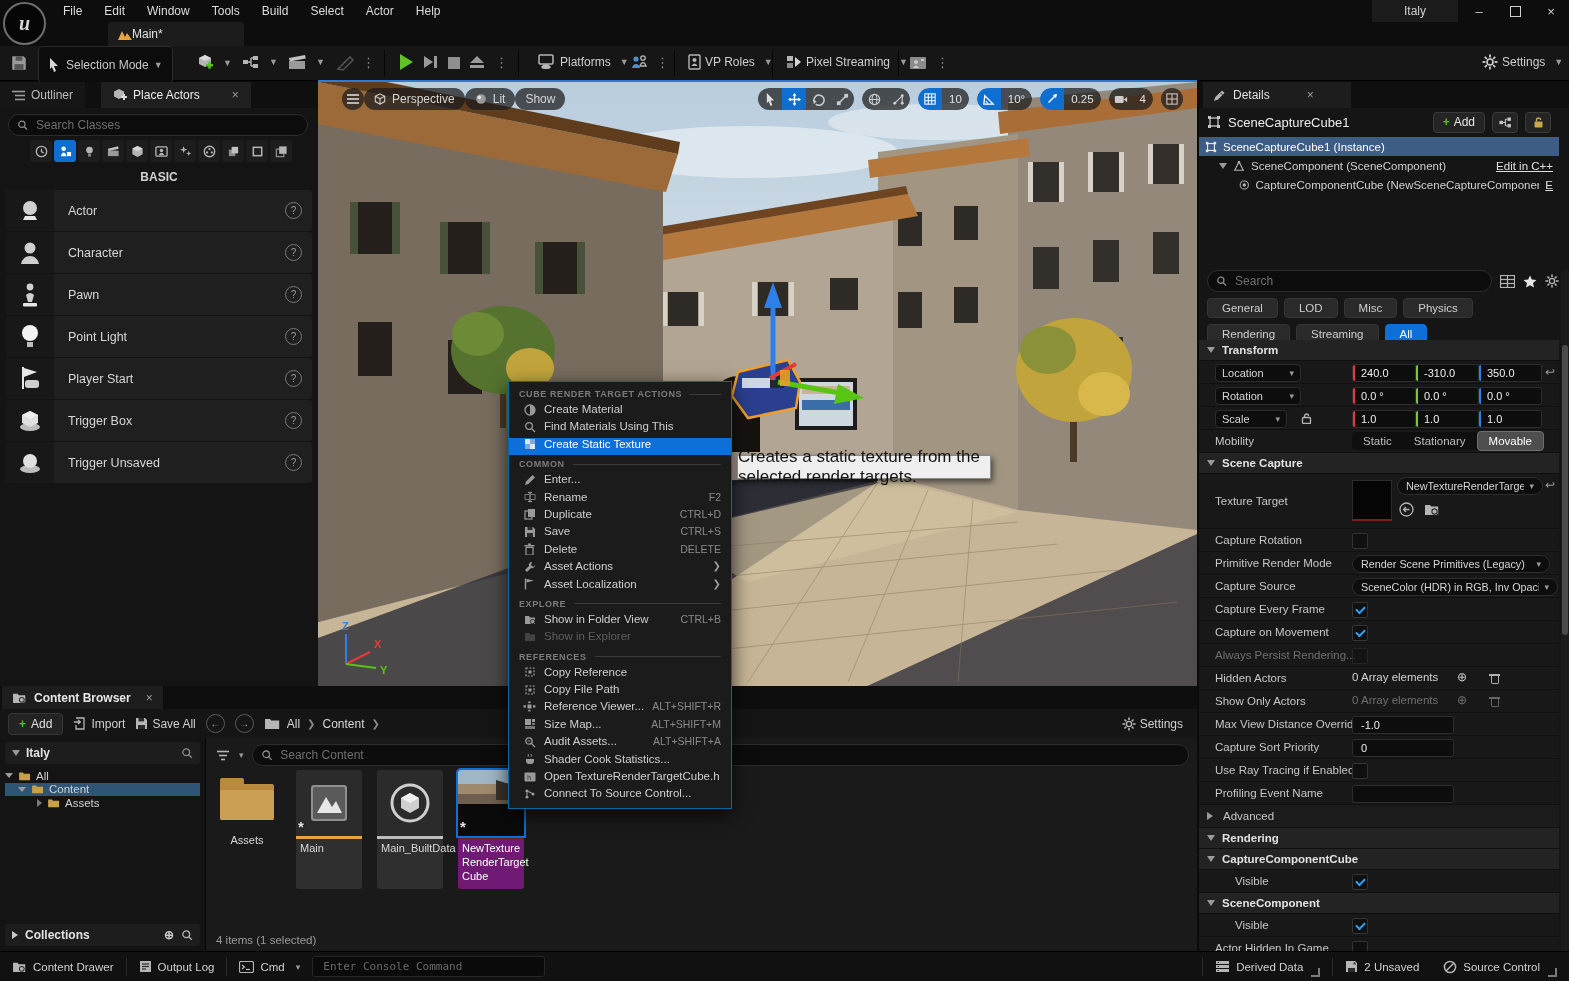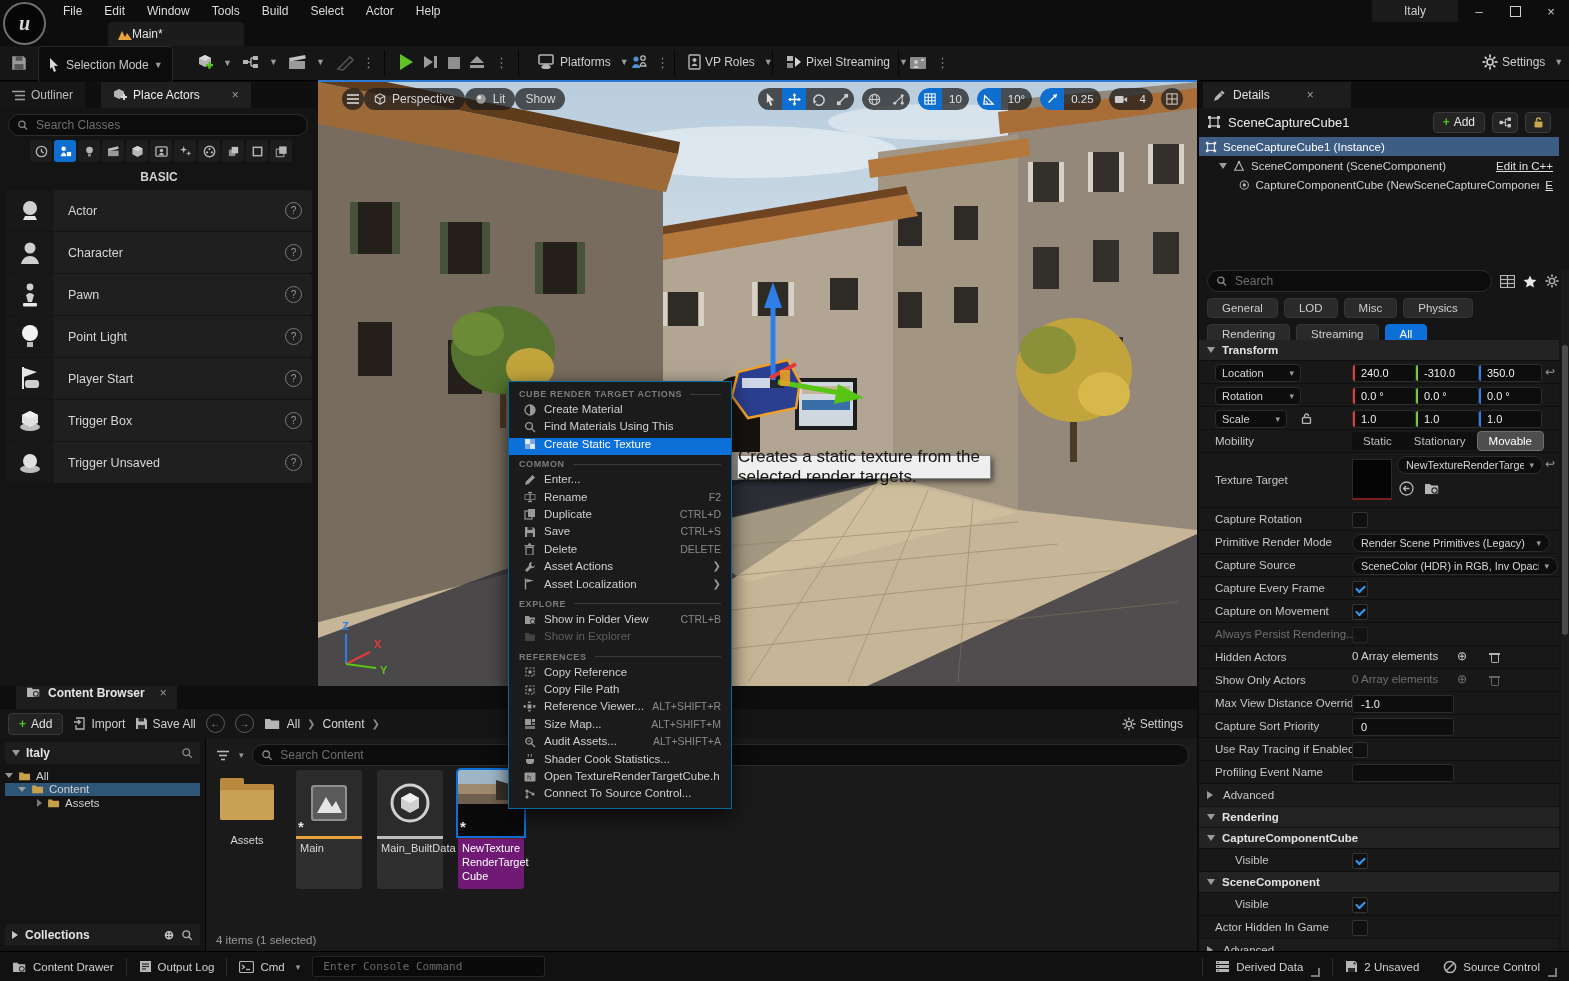--- a/index.html
+++ b/index.html
@@ -113,21 +113,21 @@
   .seg span.sel{background:#4e4e4e;border:1px solid #6e6e6e;border-radius:4px;color:#fff;}
   .trash{width:11px;height:12px;position:relative;margin-left:8px;}
   .trash::before{content:"";position:absolute;left:0;right:0;top:2px;height:1.5px;background:#b0b0b0;}
   .trash::after{content:"";position:absolute;left:1.5px;right:1.5px;top:4px;bottom:0;border:1.5px solid #b0b0b0;border-top:none;border-radius:0 0 2px 2px;}
   .dscroll{position:absolute;right:0px;top:188px;bottom:0;width:8px;background:#1b1b1b;}
   .dscroll .thumb{position:absolute;left:1px;right:1px;top:75px;height:290px;background:#4a4a4a;border-radius:4px;}
 
   
   .cbrowser{position:absolute;left:0;top:686px;width:1197px;height:266px;background:#161616;}
   .cb-tabrow{position:absolute;top:0;left:0;right:0;height:23px;background:#0e0e0e;}
-  .cb-tab{position:absolute;left:16px;top:0;height:23px;display:flex;gap:7px;padding:0 10px;background:#1d1d1d;color:#e6e6e6;font-weight:bold;font-size:12px;}
+  .cb-tab{position:absolute;left:2px;top:0;height:23px;display:flex;align-items:center;gap:7px;padding:0 10px;background:#1d1d1d;color:#e6e6e6;font-weight:bold;font-size:12px;}
   .cb-toolbar{position:absolute;top:23px;left:0;right:0;height:29px;background:#151515;display:flex;align-items:center;padding:0 8px;gap:10px;}
   .btn{background:#232323;border:1px solid #383838;border-radius:4px;height:20px;display:flex;align-items:center;padding:0 10px;gap:5px;color:#e2e2e2;}
   .circ{width:17px;height:17px;border:1px solid #5a5a5a;border-radius:50%;display:flex;align-items:center;justify-content:center;color:#9a9a9a;font-size:10px;}
   .crumb{display:flex;align-items:center;gap:7px;color:#d6d6d6;}
   .cb-left{position:absolute;left:0;top:52px;width:205px;bottom:0;background:#141414;border-right:1px solid #050505;}
   .src-head{position:absolute;left:5px;right:5px;top:4px;height:22px;background:#1d1d1d;border-radius:3px;display:flex;align-items:center;padding:0 7px;gap:6px;color:#e2e2e2;font-weight:bold;}
   .tree-row{display:flex;align-items:center;gap:5px;height:13.5px;font-size:11.5px;color:#d0d0d0;}
   .tree-row.sel{background:#2e5575;}
   .coll{position:absolute;left:5px;right:5px;bottom:6px;height:22px;background:#1d1d1d;border-radius:3px;display:flex;align-items:center;padding:0 7px;gap:7px;color:#e2e2e2;font-weight:bold;}
   .cb-main{position:absolute;left:206px;top:52px;right:0;bottom:0;background:#1a1a1a;}
@@ -1172,20 +1172,24 @@
       </div>
       <div class="prow">
         <span class="plabel">Mobility</span>
         <div class="seg">
           <span>Static</span>
           <span>Stationary</span>
           <span class="sel">Movable</span>
         </div>
       </div>
 
+      <div class="psec">
+          <div class="tri-d"></div>
+          <span>Scene Capture</span>
+        </div>
       <div class="prow tall">
         <span class="plabel">Texture Target</span>
         <div class="abs" style="left:153px;top:6px;width:38px;height:38px;background:#050505;border:1px solid #2c2c2c;border-bottom:2px solid #7a1d1d;"></div>
         <div class="ddrop" style="left:198px;width:128px;">
             <span style="overflow:hidden;white-space:nowrap;">NewTextureRenderTarge</span>
             <span class="chev">▾</span>
           </div>
         <div class="abs row" style="left:200px;top:28px;gap:10px;">
           <svg width="15" height="15" viewBox="0 0 15 15">
               <circle cx="7.5" cy="7.5" r="6.5" fill="none" stroke="#b5b5b5" stroke-width="1.3"></circle>

